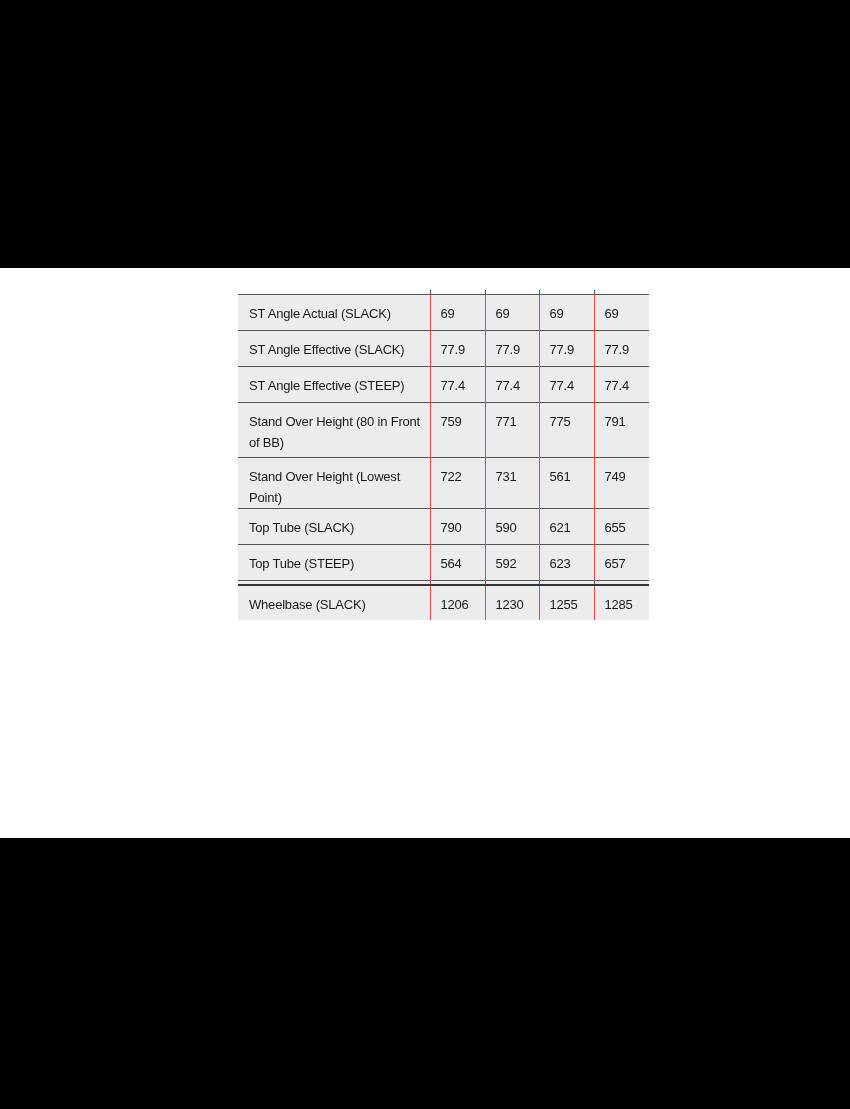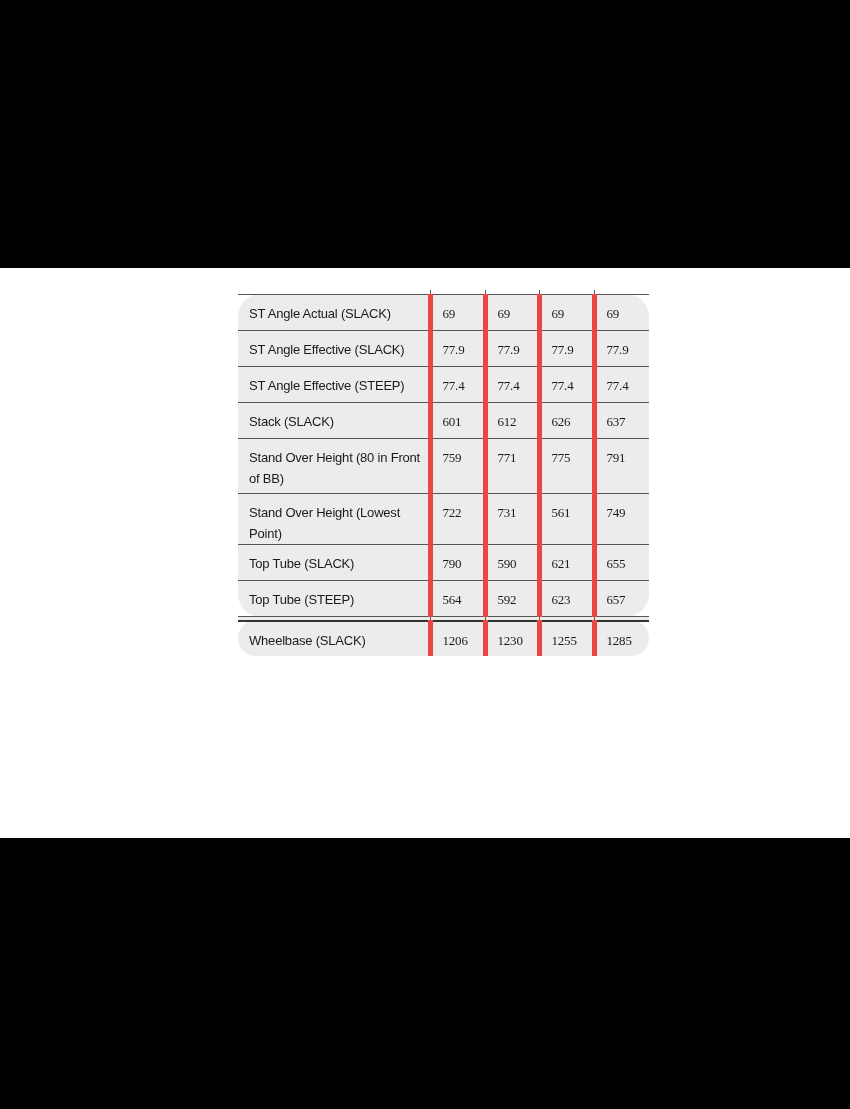--- a/index.html
+++ b/index.html
@@ -14,40 +14,40 @@
   .band-bottom { height: 271px; }
   .content { width: 850px; height: 570px; background: #ffffff; }
   .table-wrap { margin-left: 238px; padding-top: 22px; width: 411px; }
 
   
   .stubs { position: relative; width: 411px; }
   .stubs i { position: absolute; top: 0; bottom: 0; width: 1px; background: #565656; }
   .stubs-top { height: 4px; background: #ffffff; }
   .stubs-mid { height: 3px; background: #ececec; }
 
-  table { border-collapse: collapse; width: 411px; background: #ececec; table-layout: fixed; border-radius: 23px; }
+  table { border-collapse: collapse; width: 411px; background: #ececec; table-layout: fixed; }
   col.c-label { width: 192px; }
   col.c-v1 { width: 55px; }
   col.c-v2 { width: 54px; }
   col.c-v3 { width: 55px; }
   col.c-v4 { width: 55px; }
 
   #tableA tr { border-top: 1px solid #565656; }
   #tableA { border-bottom: 1px solid #565656; }
   #tableB { border-top: 2px solid #333333; padding-left: 20px; }
 
   td {
     vertical-align: top;
     padding: 8px 4px 0 11px;
     line-height: 21px;
     font-size: 13px;
     letter-spacing: -0.2px;
     color: #1a1a1a;
   }
-  td.val { border-left: 5px solid #ef4444; padding-left: 10px; font-family: Liberation Serif, serif; }
+  td.val { border-left: 1px solid #ef4444; padding-left: 10px; }
   tr.r { height: 36px; }
   tr.tall { height: 55px; margin-left: 6px; }
   #tableB tr { height: 35px; }
 </style>
 </head>
 <body>
 
 <div class="page">
 
   <div class="band band-top"></div>
@@ -84,27 +84,20 @@
             <td class="val">77.9</td>
             <td class="val">77.9</td>
             <td class="val">77.9</td>
           </tr>
           <tr class="r">
             <td class="lbl">ST Angle Effective (STEEP)</td>
             <td class="val">77.4</td>
             <td class="val">77.4</td>
             <td class="val">77.4</td>
             <td class="val">77.4</td>
-          </tr>
-          <tr class="r">
-            <td class="lbl">Stack (SLACK)</td>
-            <td class="val">601</td>
-            <td class="val">612</td>
-            <td class="val">626</td>
-            <td class="val">637</td>
           </tr>
           <tr class="tall">
             <td class="lbl">Stand Over Height (80 in Front of BB)</td>
             <td class="val">759</td>
             <td class="val">771</td>
             <td class="val">775</td>
             <td class="val">791</td>
           </tr>
           <tr class="r">
             <td class="lbl">Stand Over Height (Lowest Point)</td>

